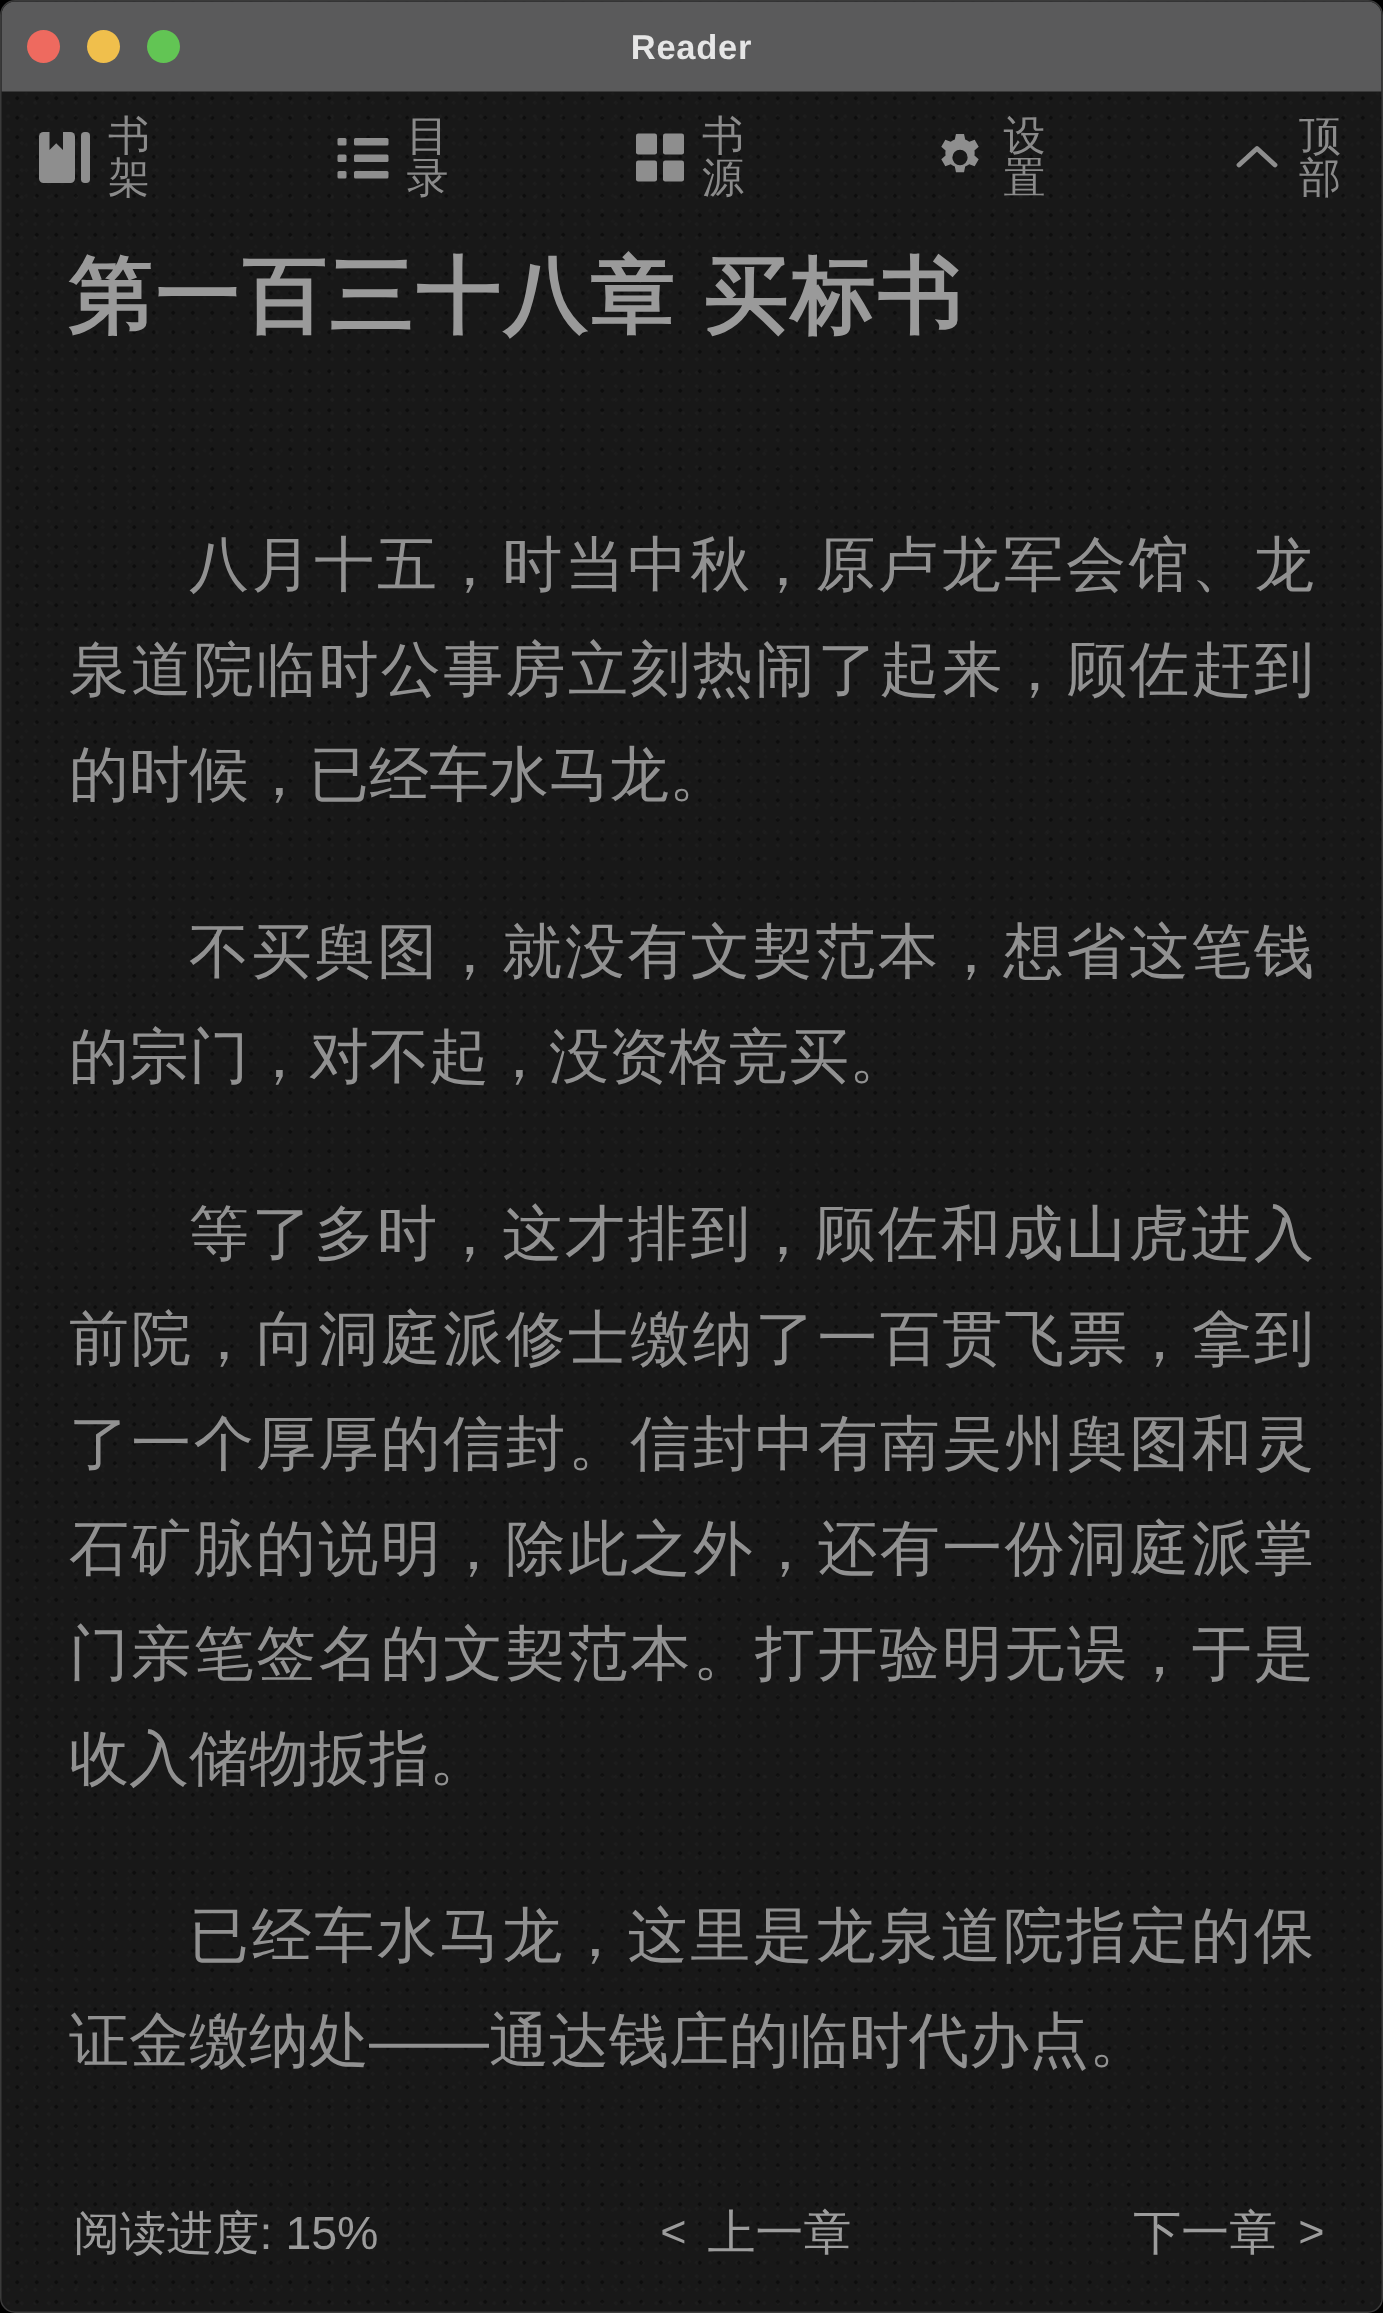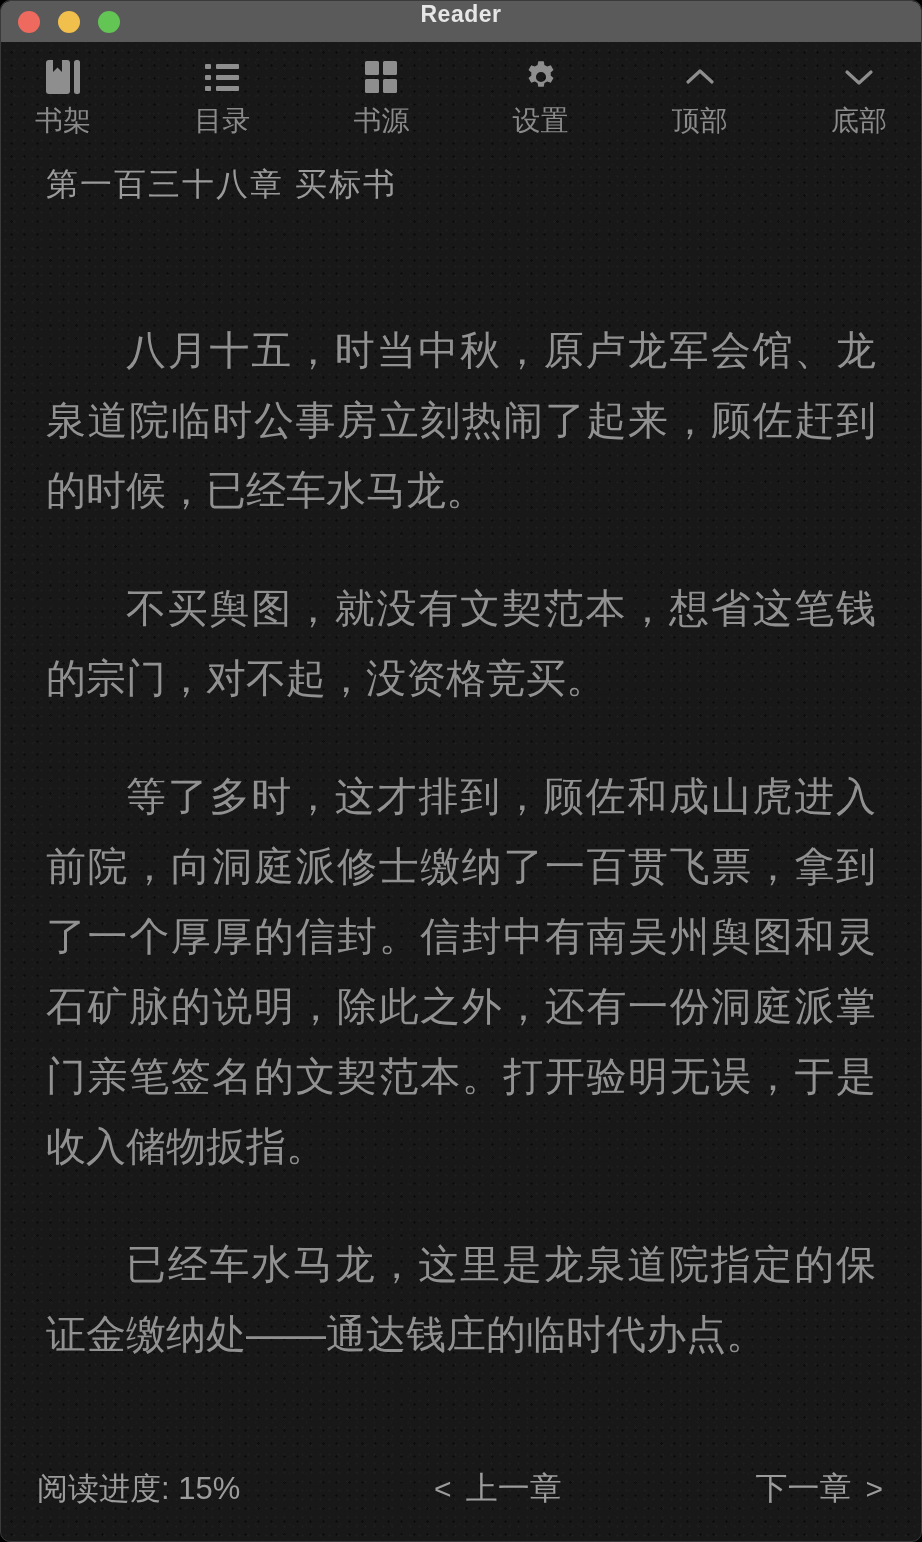--- a/index.html
+++ b/index.html
@@ -10,49 +10,49 @@
     background-image:
       radial-gradient(rgba(255,255,255,0.018) 1px, transparent 1.3px),
       radial-gradient(rgba(0,0,0,0.45) 1px, transparent 1.3px),
       radial-gradient(rgba(255,255,255,0.012) 1px, transparent 1.4px);
     background-size:9px 9px,13px 13px,17px 17px;
     background-position:0 0,4px 6px,8px 2px;
     border:1px solid #3a3a3a;
   }
   
   .titlebar{
-    height:41px;background:#5a5a5b;display:flex;
+    height:60px;background:#5a5a5b;display:flex;align-items:center;
     position:relative;border-radius:9px 9px 0 0;
   }
   .traffic{position:absolute;left:17px;top:0;bottom:0;display:flex;align-items:center;gap:18px;}
   .light{width:22px;height:22px;border-radius:50%;}
   .light-red{background:#ee6a5f;}
   .light-yellow{background:#f0bf4c;}
   .light-green{background:#62c554;}
   .win-title{flex:1;text-align:center;color:#e6e6e6;font-weight:bold;font-size:23px;letter-spacing:.5px;}
   
   .toolbar{display:flex;justify-content:space-between;padding:16px 24px 0 24px;}
-  .tb-item{width:76px;display:flex;flex-direction:column;align-items:center;gap:11px;cursor:default;}
+  .tb-item{width:76px;display:flex;align-items:center;gap:11px;cursor:default;}
   .tb-icon{height:38px;display:flex;align-items:center;justify-content:center;color:#8e8e8e;}
   .tb-label{font-size:28px;color:#8a8a8a;line-height:1;}
   
   .content{padding:0 45px;color:#919191;}
   .chapter-title{
-    font-size:32px;font-weight:400;color:#9a9a9a;
+    font-size:56px;font-weight:700;color:#9a9a9a;
     margin:30px 0 112px 0;line-height:1.2;letter-spacing:2px;
   }
   .content p{
     font-size:40px;line-height:70px;margin:0 0 48px 0;
     text-indent:2em;text-align:justify;color:#919191;
   }
   
   .footer{
     position:absolute;left:0;right:0;bottom:0;height:76px;
     display:flex;align-items:center;justify-content:space-between;
-    padding:0 38px 14px 36px;color:#9c9c9c;
+    padding:0 38px 14px 48px;color:#9c9c9c;
   }
   .progress{font-size:31px;}
   .nav-btn{font-size:32px;color:#9c9c9c;display:flex;align-items:center;gap:14px;cursor:default;}
   .nav-chevron{font-size:30px;color:#9c9c9c;}
 </style>
 </head>
 <body>
 
 <div class="window">
 
@@ -116,28 +116,20 @@
 
     <div class="tb-item">
       <span class="tb-icon">
         <svg width="34" height="26" viewBox="0 0 34 26">
           <polyline points="5,18 17,7 29,18" fill="none" stroke="#8e8e8e" stroke-width="3.2" stroke-linecap="round" stroke-linejoin="round"></polyline>
         </svg>
       </span>
       <span class="tb-label">顶部</span>
     </div>
 
-    <div class="tb-item">
-      <span class="tb-icon">
-        <svg width="34" height="26" viewBox="0 0 34 26">
-          <polyline points="5,8 17,19 29,8" fill="none" stroke="#8e8e8e" stroke-width="3.2" stroke-linecap="round" stroke-linejoin="round"></polyline>
-        </svg>
-      </span>
-      <span class="tb-label">底部</span>
-    </div>
 
   </div>
 
   <div class="content">
     <h1 class="chapter-title">第一百三十八章 买标书</h1>
     <p>八月十五，时当中秋，原卢龙军会馆、龙泉道院临时公事房立刻热闹了起来，顾佐赶到的时候，已经车水马龙。</p>
     <p>不买舆图，就没有文契范本，想省这笔钱的宗门，对不起，没资格竞买。</p>
     <p>等了多时，这才排到，顾佐和成山虎进入前院，向洞庭派修士缴纳了一百贯飞票，拿到了一个厚厚的信封。信封中有南吴州舆图和灵石矿脉的说明，除此之外，还有一份洞庭派掌门亲笔签名的文契范本。打开验明无误，于是收入储物扳指。</p>
     <p>已经车水马龙，这里是龙泉道院指定的保证金缴纳处——通达钱庄的临时代办点。</p>
   </div>

